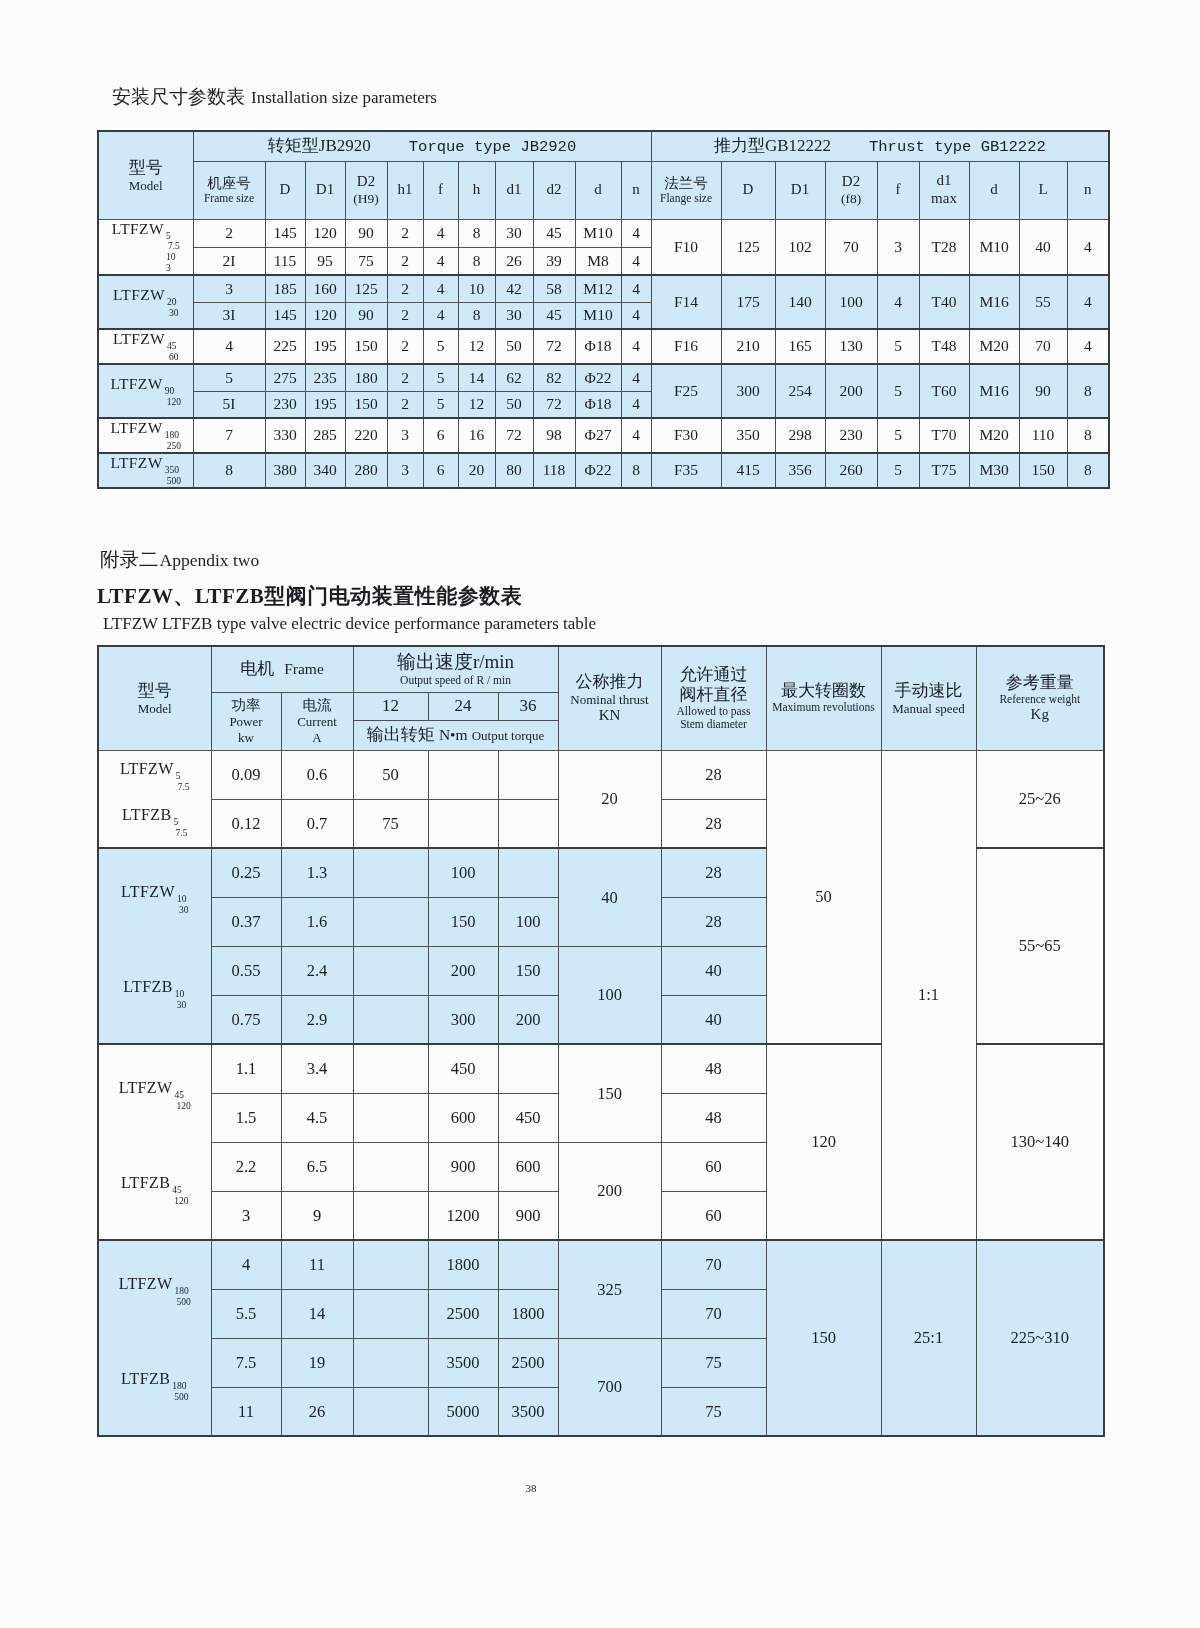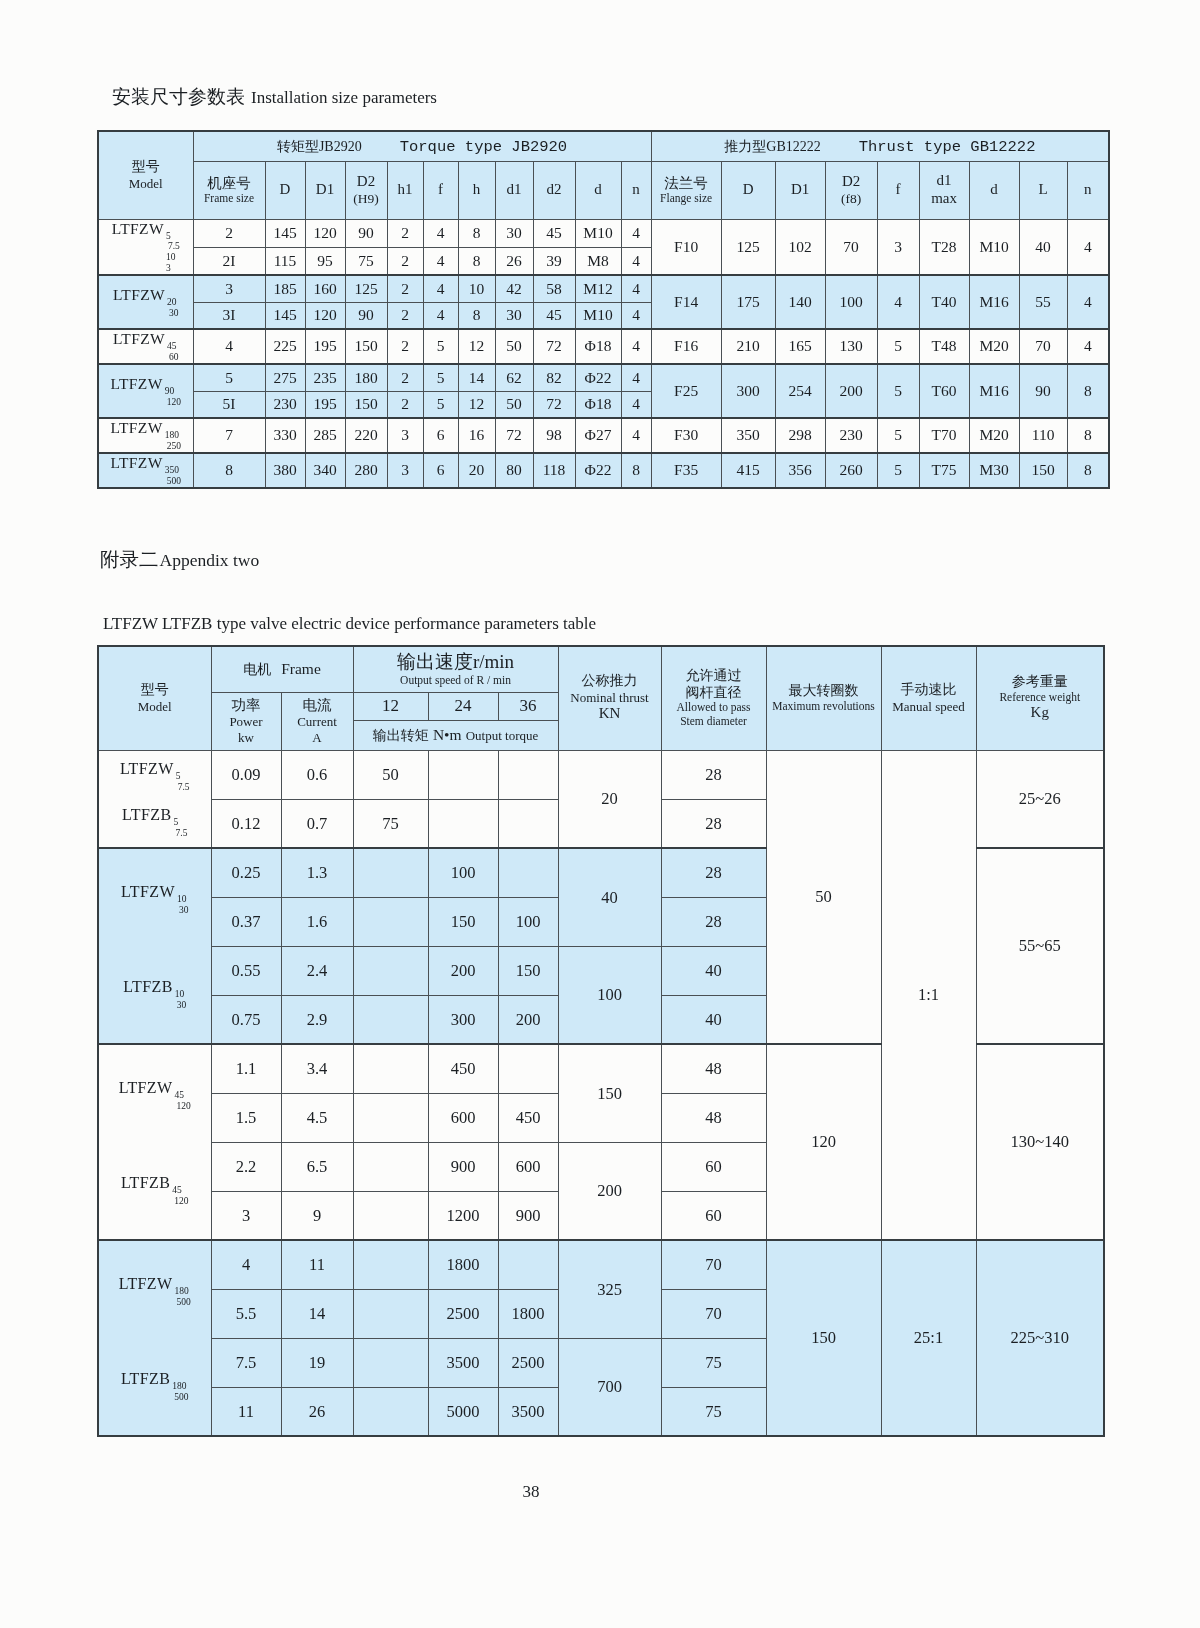--- a/index.html
+++ b/index.html
@@ -24,21 +24,21 @@
   .t1 tr.hr1{height:30px;}
   .t1 tr.hr2{height:58px;}
 
   
   .t2{left:97px;top:645px;width:1007px;font-size:16.5px;}
   .t2 tr.dr{height:49px;}
   .t2 tr.hr1{height:46px;}
   .t2 tr.hr2{height:28px;}
   .t2 tr.hr3{height:30px;}
 
-  .hzh{font-size:14px;}
+  .hzh{font-size:17px;}
   .hzh.s{font-size:14.5px;}
   .hen{font-size:11.5px;}
   .hen.m{font-size:13px;}
   .hen2{font-size:15.5px;}
   .big{font-size:19px;}
   .num{font-size:17px;}
   .h15{font-size:15px;}
   .hsub{font-size:13.5px;}
   .gapL{margin-left:38px;font-family:Liberation Mono, monospace;}
   .gapS{margin-left:10px;}
@@ -63,21 +63,21 @@
   .note-row{display:flex;align-items:baseline;margin-bottom:8px;}
   .nzh{width:442px;}
   .nr2 .nzh{padding-left:29px;}
   .nen{font-size:15px;}
   .nr2 .nen{margin-left:64px;}
 
   .appendix{position:absolute;left:100px;top:546px;font-size:19.5px;}
   .appendix .en{font-size:17.5px;margin-left:1px;}
   .t2title{position:absolute;left:97px;top:582px;font-size:21px;font-weight:bold;letter-spacing:.5px;}
   .t2sub{position:absolute;left:103px;top:614px;font-size:17px;}
-  .pageno{position:absolute;left:0;top:1482px;width:1062px;text-align:center;font-size:17px;}
+  .pageno{position:absolute;left:0;top:1482px;width:1062px;text-align:center;font-size:11px;}
 </style>
 </head>
 <body>
 
 <div class="sheet">
 
   <div class="title1"><span>安装尺寸参数表</span><span class="en">Installation size parameters</span></div>
 
   <table class="tbl t1">
     <colgroup>
@@ -364,20 +364,21 @@
           <td class="b">T75</td>
           <td class="b">M30</td>
           <td class="b">150</td>
           <td class="b">8</td>
     </tr>
   </tbody>
     </table>
 
 
   <div class="appendix"><span>附录二</span><span class="en">Appendix two</span></div>
+  <div class="t2title">LTFZW、LTFZB型阀门电动装置性能参数表</div>
   <div class="t2sub">LTFZW  LTFZB type valve electric device performance parameters table</div>
 
   <table class="tbl t2">
     <colgroup>
       <col style="width:113px">
         <col style="width:70px">
         <col style="width:72px">
         <col style="width:75px">
         <col style="width:70px">
         <col style="width:60px">

